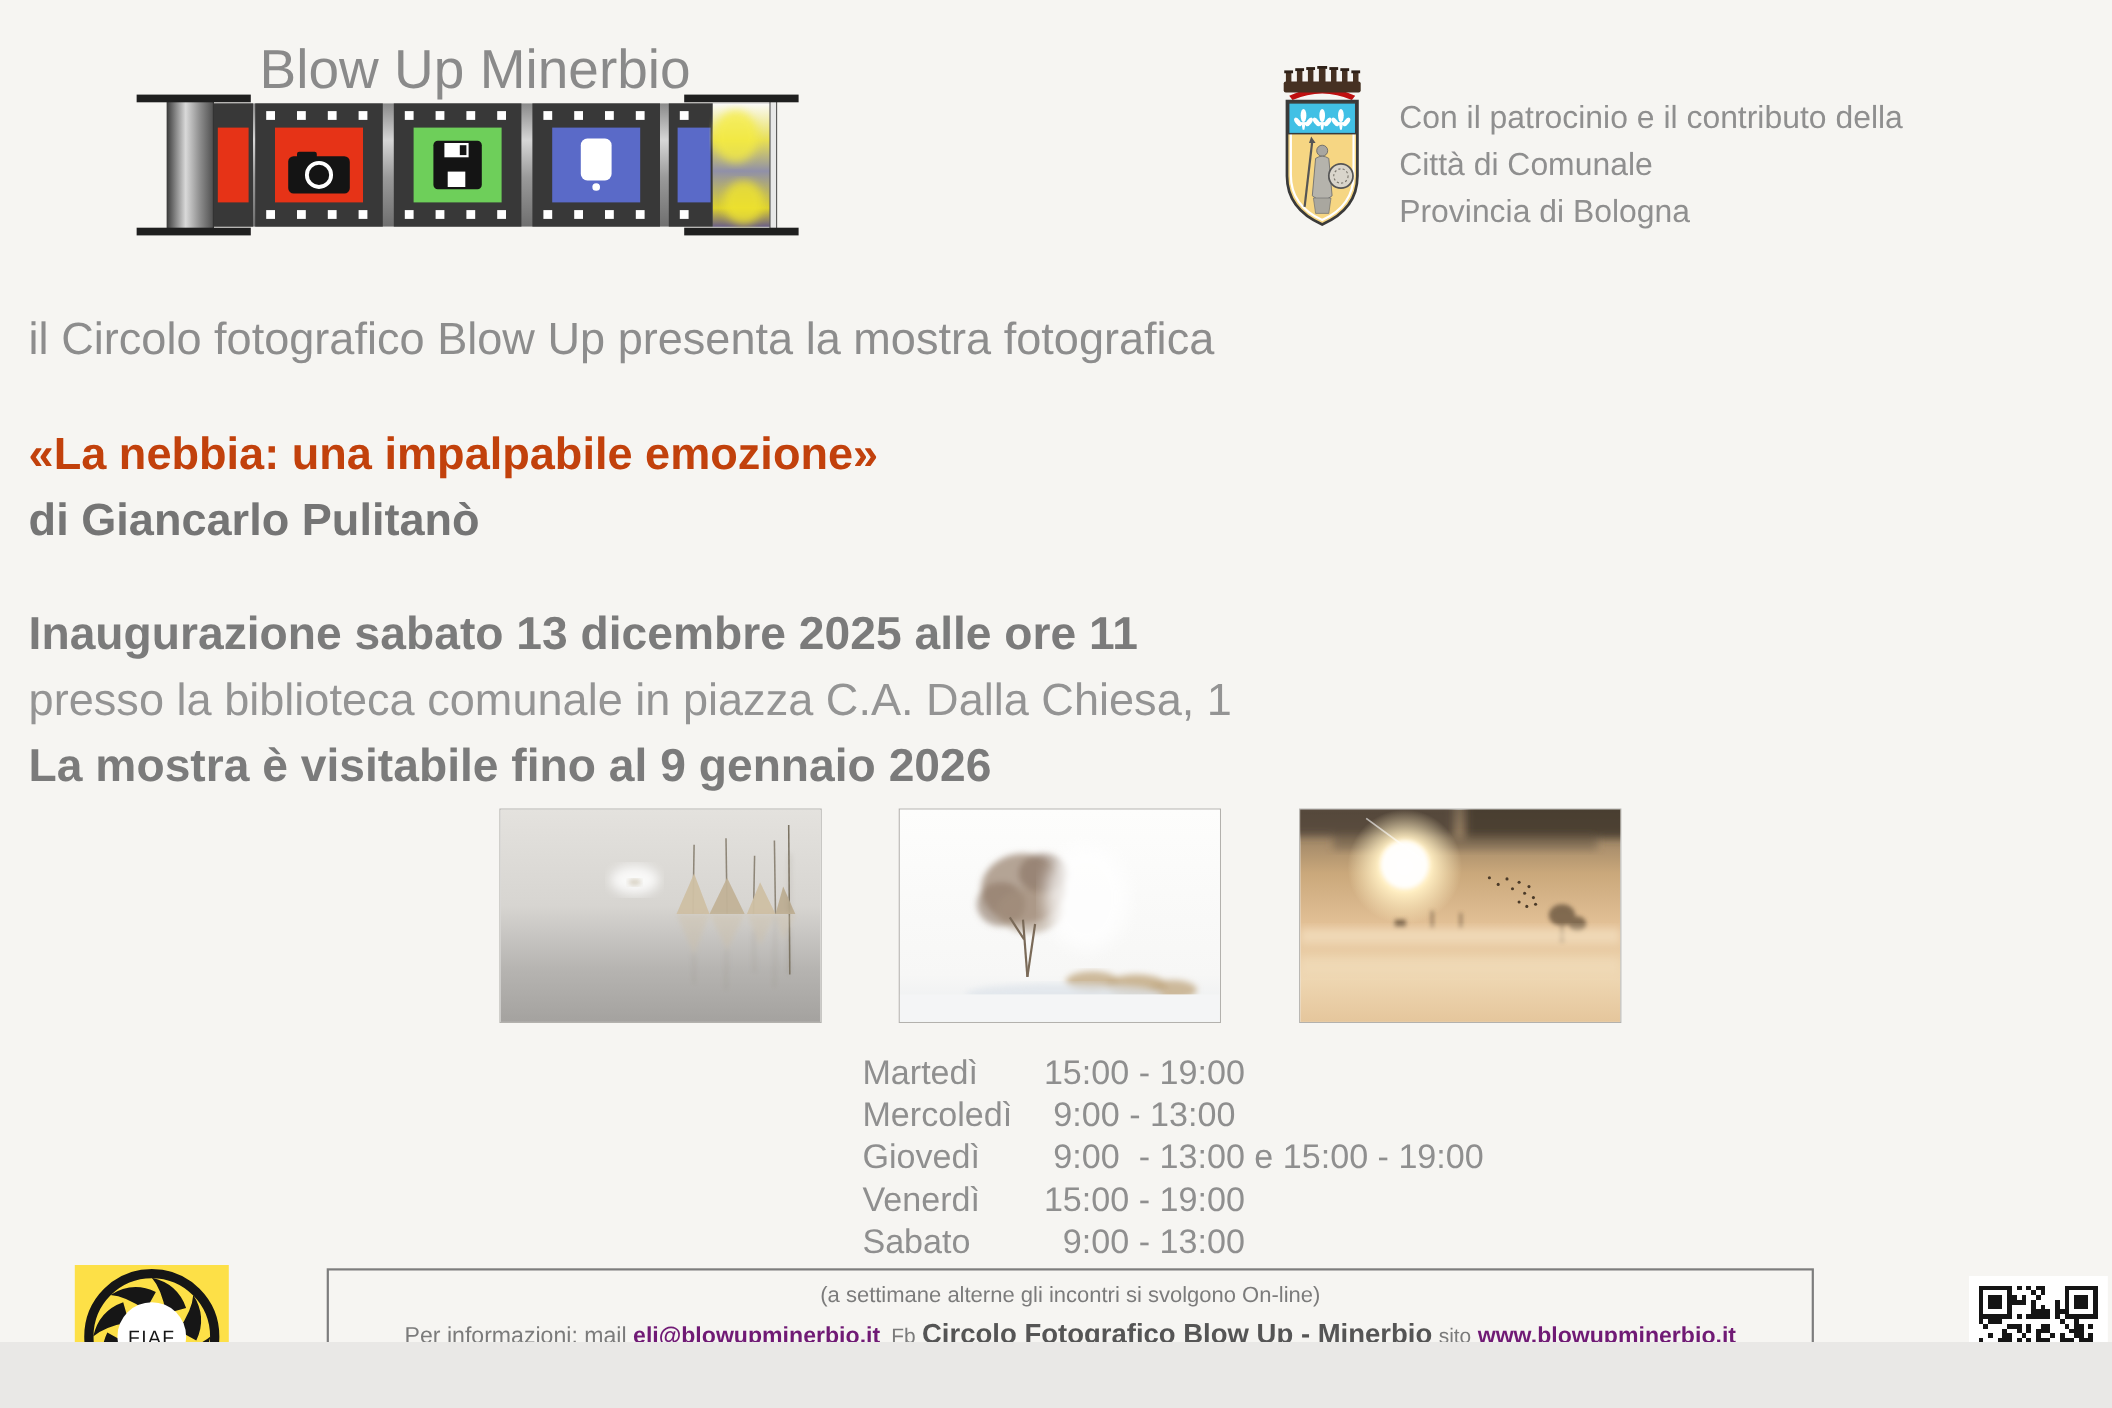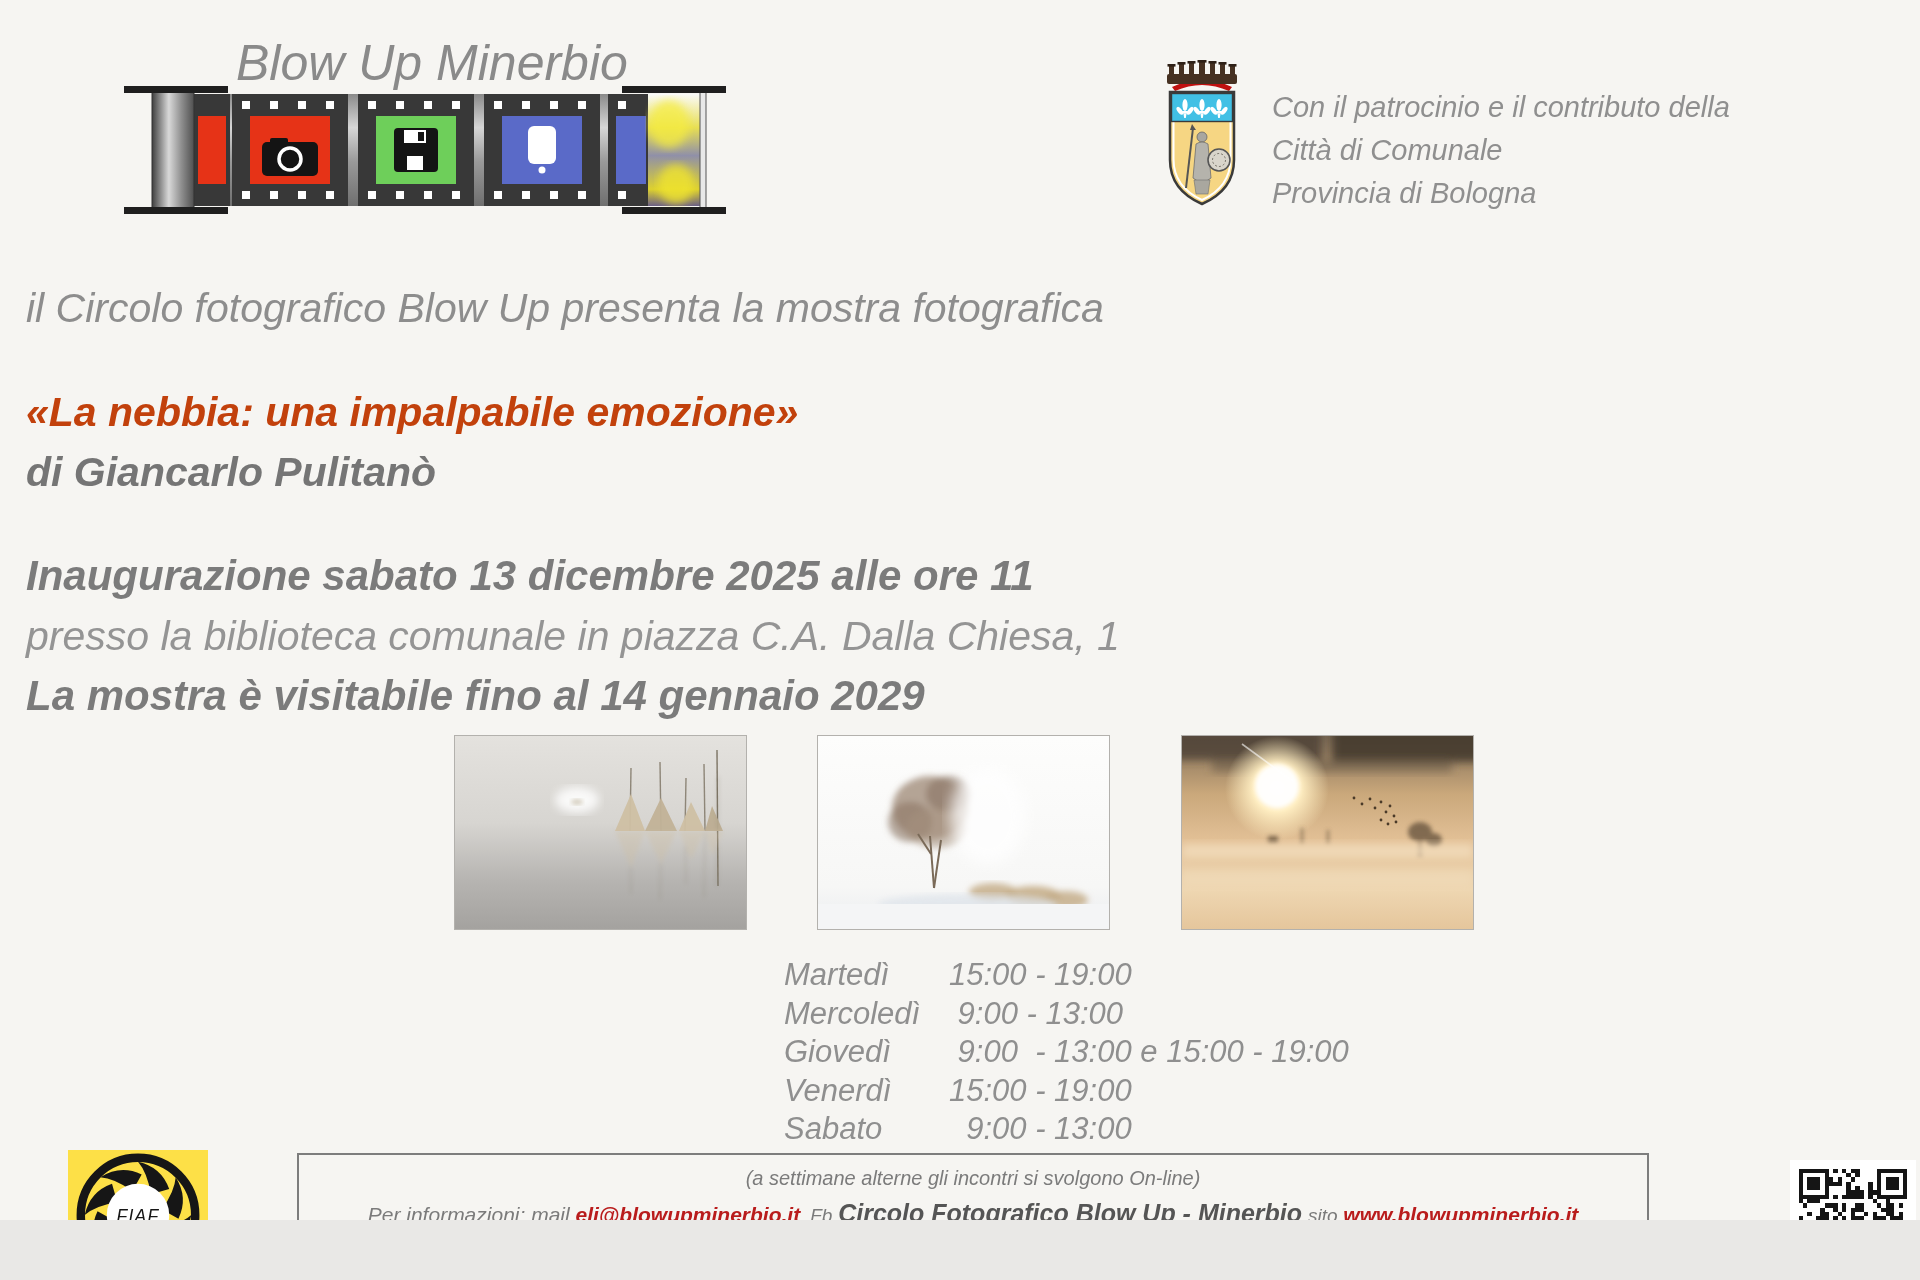--- a/index.html
+++ b/index.html
@@ -1,20 +1,19 @@
 <!DOCTYPE html>
 <html><head>
 <meta charset="utf-8">
 <style>
   html,body{margin:0;padding:0;background:#e9e8e6;}
   .canvas{
     position:relative;width:1920px;height:1220px;overflow:hidden;
     background:#f6f5f2;
     font-family:"Liberation Sans",sans-serif;
-    font-style:italic;
     -webkit-font-smoothing:antialiased;
   }
   .abs{position:absolute;}
 
   
   .club-title{left:236px;top:34px;font-size:50px;color:#8a8a8a;letter-spacing:0px;}
   .film-logo{left:124px;top:84px;width:610px;height:132px;}
   .crest{left:1152px;top:60px;width:100px;height:154px;}
   .patronage{left:1272px;top:86px;font-size:29px;line-height:43px;color:#8f8f8f;}
 
@@ -37,21 +36,21 @@
   .schedule .day{display:inline-block;width:165px;}
   .schedule .hrs{white-space:pre;text-align:center;}
 
   
   .info-box{left:297px;top:1153px;width:1352px;height:111px;border:2px solid #7d7d7d;
             text-align:center;color:#7b7b7b;box-sizing:border-box;padding-top:10px;}
   .info-box .l1{font-size:21px;line-height:28px;}
   .info-box .l2{font-size:20px;line-height:27px;}
   .info-box .l3{font-size:21px;margin-top:7px;}
   .b{font-weight:bold;color:#4e4e4e;}
-  .lnk{font-weight:bold;color:#b91c1c;text-decoration:underline;cursor:pointer;}
+  .lnk{font-weight:bold;color:#701a75;text-decoration:underline;cursor:pointer;}
   .fbname{font-weight:bold;font-size:25px;color:#555;}
   .smallcap{font-size:19px;}
   .sp{display:inline-block;width:10px;}
 
   .fiaf{left:68px;top:1150px;width:140px;height:130px;background:#fde047;}
   .fiaf svg{display:block;width:100%;height:100%;}
   .qr{left:1790px;top:1160px;width:126px;height:126px;background:#fff;}
   .qr svg{display:block;width:100%;height:100%;}
 </style>
 </head>
@@ -229,21 +228,21 @@
     <div>Con il patrocinio e il contributo della</div>
     <div>Città di Comunale</div>
     <div>Provincia di Bologna</div>
   </div>
 
   <div class="abs cline intro-line">il Circolo fotografico Blow Up presenta la mostra fotografica</div>
   <div class="abs cline exh-title">«La nebbia: una impalpabile emozione»</div>
   <div class="abs cline exh-author">di Giancarlo Pulitanò</div>
   <div class="abs cline ev-inaug">Inaugurazione sabato 13 dicembre 2025 alle ore 11</div>
   <div class="abs cline ev-venue">presso la biblioteca comunale in piazza C.A. Dalla Chiesa, 1</div>
-  <div class="abs cline ev-close">La mostra è visitabile fino al 14 gennaio 2029</div>
+  <div class="abs cline ev-close">La mostra è visitabile fino al 9 gennaio 2026</div>
 
   <div class="abs photo photo1">
     <svg viewBox="0 0 291 193">
       <defs>
         <linearGradient id="p1bg" x1="0" y1="0" x2="0" y2="1">
           <stop offset="0" stop-color="#e4e2de"></stop>
             <stop offset="0.45" stop-color="#d7d5d1"></stop>
           <stop offset="0.75" stop-color="#b6b4b1"></stop>
             <stop offset="1" stop-color="#a4a29f"></stop>
         </linearGradient>

